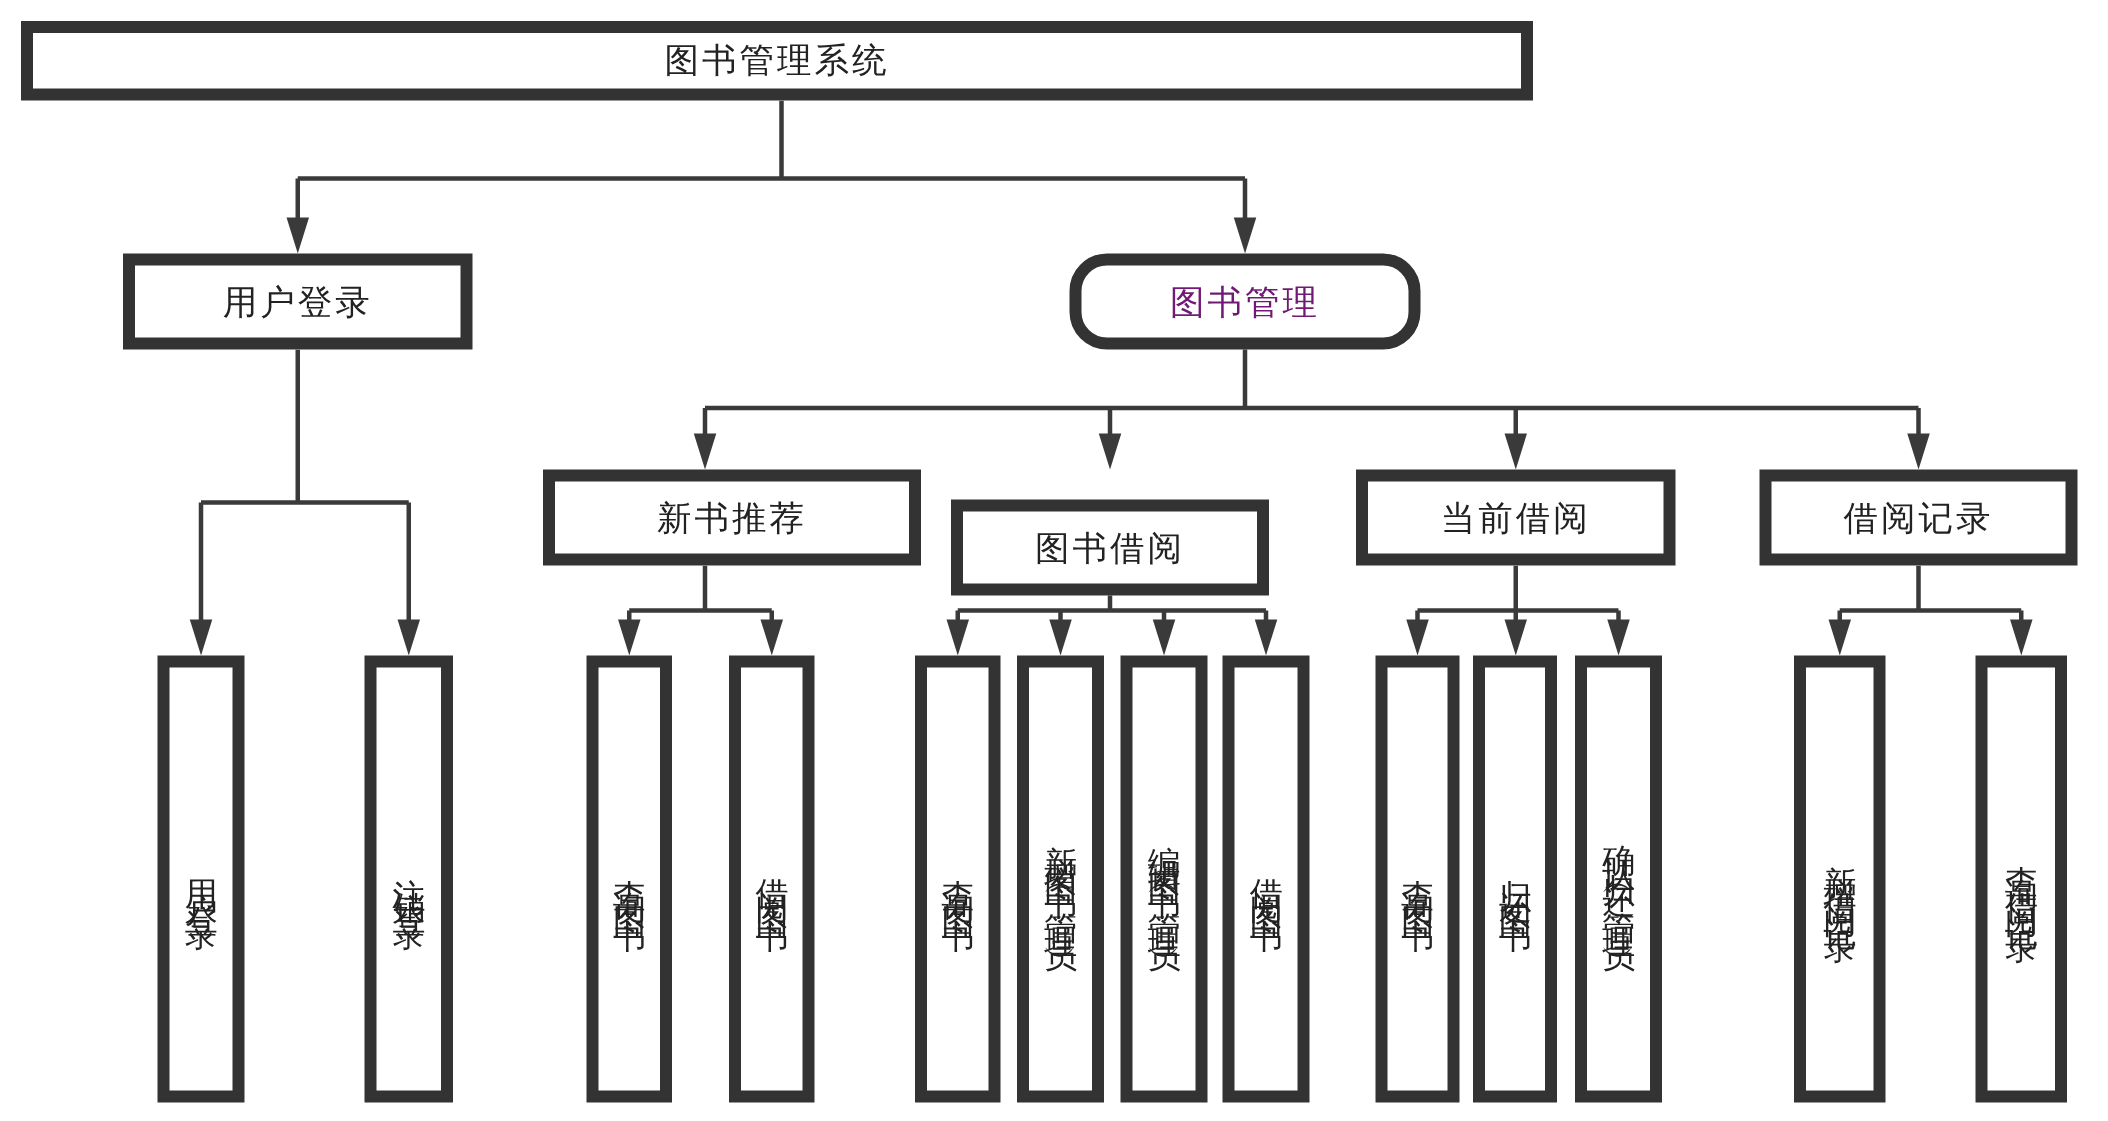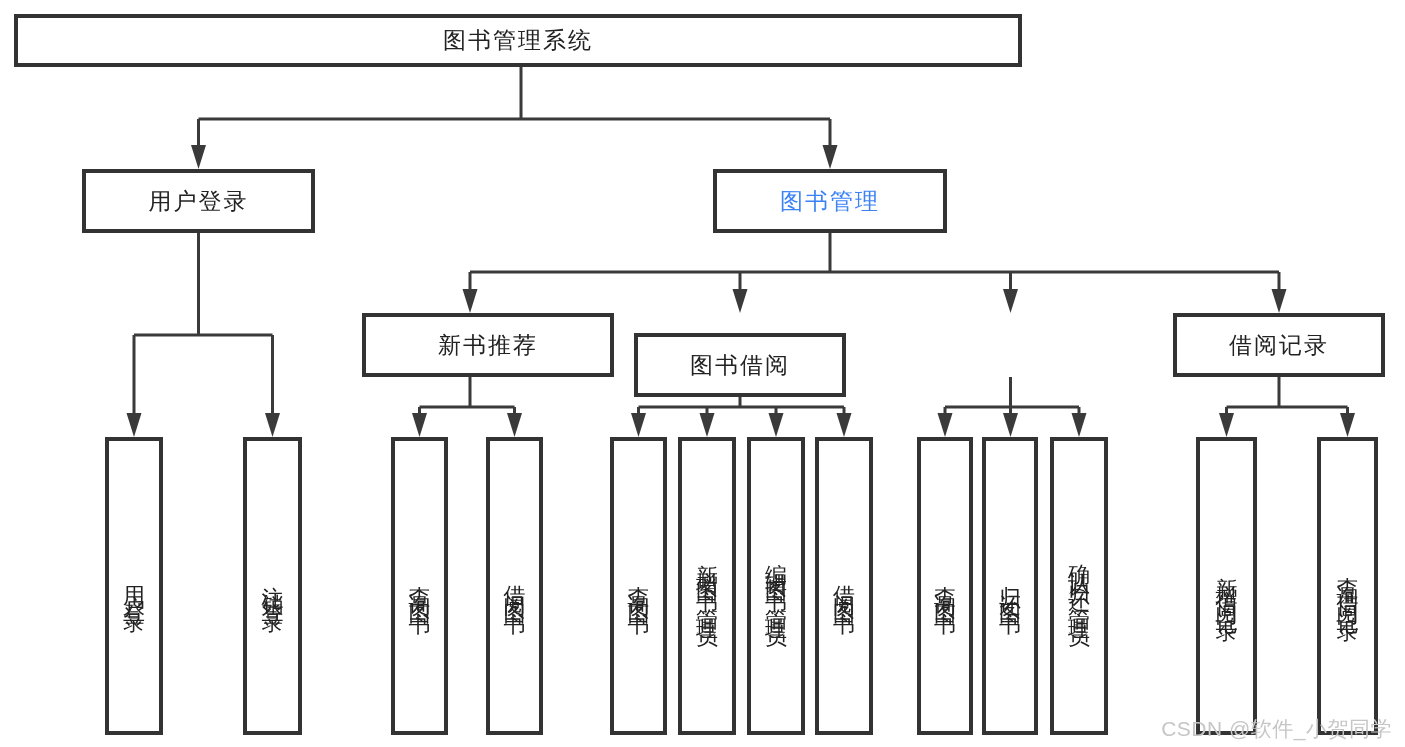--- a/index.html
+++ b/index.html
@@ -14,21 +14,21 @@
   }
   #connectors {
     position: absolute;
     left: 0; top: 0;
     width: 1405px; height: 747px;
     z-index: 1;
   }
   .box {
     position: absolute;
     background: #ffffff;
-    border: 4px solid #84cc16;
+    border: 8px solid #84cc16;
     display: flex;
     align-items: center;
     justify-content: center;
     z-index: 2;
     color: #222222;
   }
   .hlabel {
     font-size: 23px;
     letter-spacing: 2px;
     white-space: nowrap;
@@ -111,29 +111,32 @@
       </g>
   </svg>
 
   <div class="box b-root" style="border-color: rgb(51, 51, 51); color: rgb(34, 34, 34);">
     <span class="hlabel">图书管理系统</span>
   </div>
 
   <div class="box b-ul" style="border-color: rgb(51, 51, 51); color: rgb(34, 34, 34);">
     <span class="hlabel">用户登录</span>
   </div>
-  <div class="box b-bm" style="border-color: rgb(51, 51, 51); color: #3b82f6;">
+  <div class="box b-bm" style="border-color: rgb(51, 51, 51); color: #701a75; border-radius: 25px;">
     <span class="hlabel">图书管理</span>
   </div>
 
   <div class="box b-nb" style="border-color: rgb(51, 51, 51); color: rgb(34, 34, 34);">
     <span class="hlabel">新书推荐</span>
   </div>
   <div class="box b-bb" style="border-color: rgb(51, 51, 51); color: rgb(34, 34, 34); margin-top: 20px;">
     <span class="hlabel">图书借阅</span>
+  </div>
+  <div class="box b-cb" style="border-color: rgb(51, 51, 51); color: rgb(34, 34, 34);">
+    <span class="hlabel">当前借阅</span>
   </div>
   <div class="box b-br" style="border-color: rgb(51, 51, 51); color: rgb(34, 34, 34);">
     <span class="hlabel">借阅记录</span>
   </div>
 
   <div class="box leaf l-ul1" style="border-color: rgb(51, 51, 51); color: rgb(34, 34, 34);">
     <span class="vlabel">用户登录</span>
   </div>
   <div class="box leaf l-ul2" style="border-color: rgb(51, 51, 51); color: rgb(34, 34, 34);">
     <span class="vlabel">注销登录</span>
@@ -169,14 +172,13 @@
     <span class="vlabel">确认归还（管理员）</span>
   </div>
 
   <div class="box leaf l-br1" style="border-color: rgb(51, 51, 51); color: rgb(34, 34, 34);">
     <span class="vlabel">新增借阅记录</span>
   </div>
   <div class="box leaf l-br2" style="border-color: rgb(51, 51, 51); color: rgb(34, 34, 34);">
     <span class="vlabel">查询借阅记录</span>
   </div>
 
-  <div id="watermark" style="color: rgb(198, 198, 198);">CSDN @软件_小贺同学</div>
 </div>
 
 </body></html>

